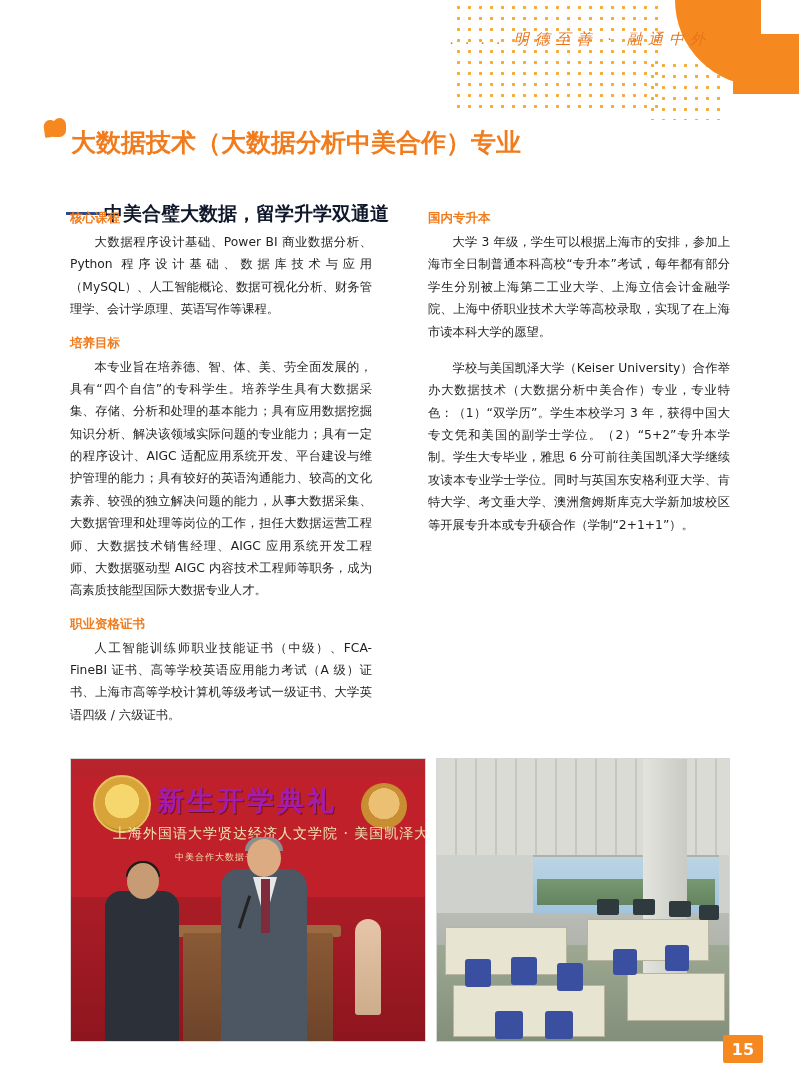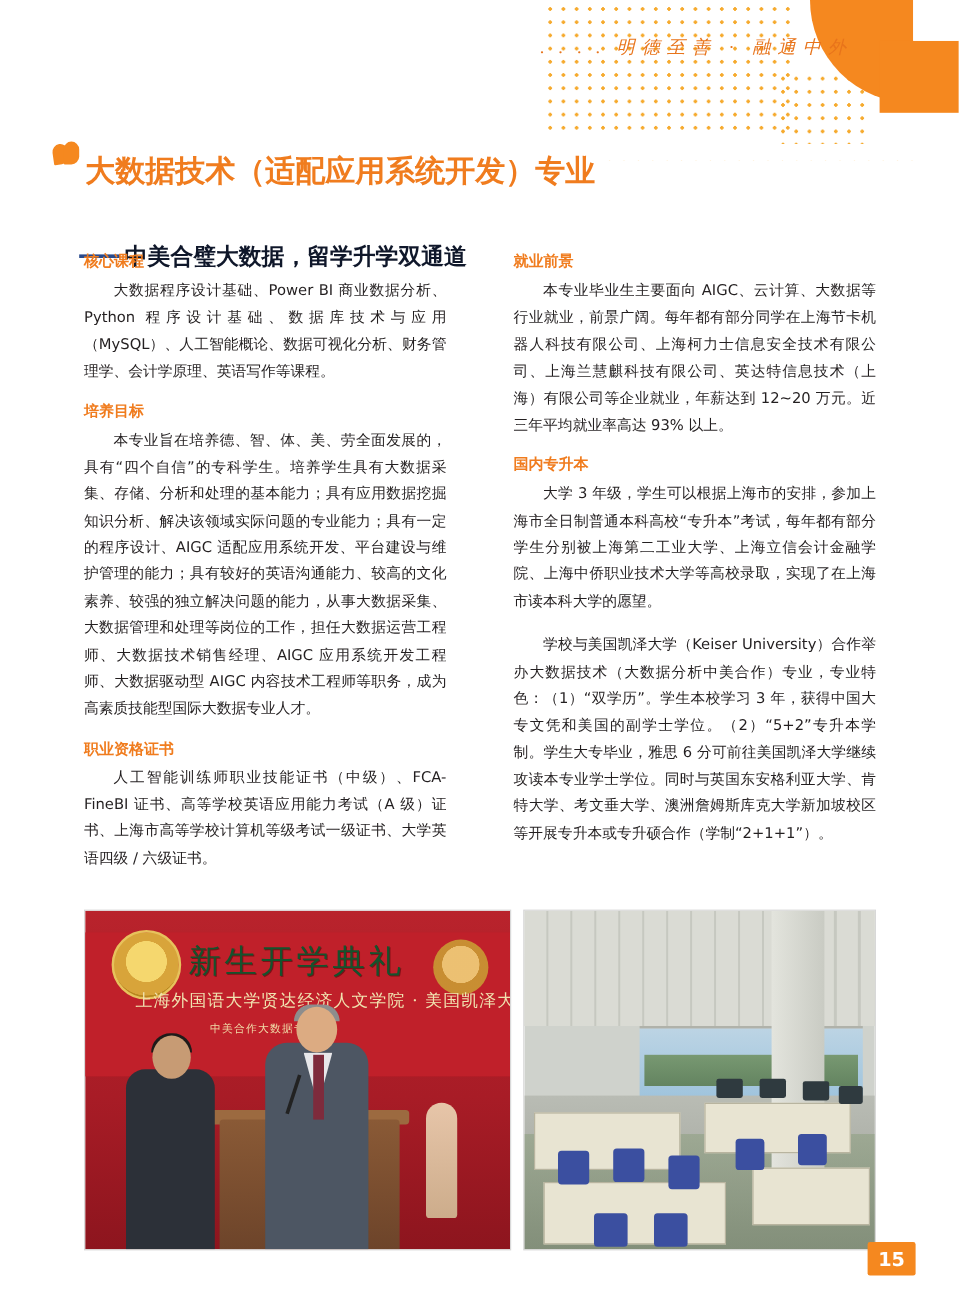--- a/index.html
+++ b/index.html
@@ -213,21 +213,21 @@
   .pl-bg {
     position: absolute; inset: 0;
     background: linear-gradient(#b9232c 0%, #a81c26 55%, #8d151e 100%);
   }
   .pl-banner {
     position: absolute; left: 0; right: 0; top: 18px; height: 120px;
     background: #c0202a;
   }
   .pl-bigtext {
     position: absolute; left: 86px; top: 24px;
-    font-size: 27px; font-weight: normal; color: #14532d;
+    font-size: 27px; font-weight: bold; color: #a21caf;
     font-family: "DejaVu Serif", "Liberation Serif", serif;
     letter-spacing: 3px;
     text-shadow: 1px 1px 0 #7c1016;
   }
   .pl-subtext {
     position: absolute; left: 42px; top: 66px;
     font-size: 14px; color: #f0e3b0; letter-spacing: 1px;
     font-family: "DejaVu Serif", "Liberation Serif", serif;
     white-space: nowrap;
   }
@@ -379,21 +379,21 @@
   <span class="dots">. . . .</span>
   <span>明德至善 · 融通中外</span>
 </div>
 
 <div class="title-wrap">
   <div class="title-row">
     <span class="title-mark">
       <span class="m1"></span>
         <span class="m2"></span>
     </span>
-    <h1 class="main-title">大数据技术（适配应用系统开发）专业</h1>
+    <h1 class="main-title">大数据技术（大数据分析中美合作）专业</h1>
     <span class="title-dots"></span>
   </div>
   <div class="subtitle-row">
     <span class="sub-dash"></span>
     <h2 class="sub-title">中美合璧大数据，留学升学双通道</h2>
   </div>
 </div>
 
 <div class="columns">
   <div class="col">
@@ -405,24 +405,20 @@
       <h3 class="sec-head">培养目标</h3>
       <p class="sec-body indent">本专业旨在培养德、智、体、美、劳全面发展的，具有“四个自信”的专科学生。培养学生具有大数据采集、存储、分析和处理的基本能力；具有应用数据挖掘知识分析、解决该领域实际问题的专业能力；具有一定的程序设计、AIGC 适配应用系统开发、平台建设与维护管理的能力；具有较好的英语沟通能力、较高的文化素养、较强的独立解决问题的能力，从事大数据采集、大数据管理和处理等岗位的工作，担任大数据运营工程师、大数据技术销售经理、AIGC 应用系统开发工程师、大数据驱动型 AIGC 内容技术工程师等职务，成为高素质技能型国际大数据专业人才。</p>
     </div>
     <div class="sec-block">
       <h3 class="sec-head">职业资格证书</h3>
       <p class="sec-body indent">人工智能训练师职业技能证书（中级）、FCA-FineBI 证书、高等学校英语应用能力考试（A 级）证书、上海市高等学校计算机等级考试一级证书、大学英语四级 / 六级证书。</p>
     </div>
   </div>
 
   <div class="col">
-    <div class="sec-block">
-      <h3 class="sec-head">就业前景</h3>
-      <p class="sec-body indent">本专业毕业生主要面向 AIGC、云计算、大数据等行业就业，前景广阔。每年都有部分同学在上海节卡机器人科技有限公司、上海柯力士信息安全技术有限公司、上海兰慧麒科技有限公司、英达特信息技术（上海）有限公司等企业就业，年薪达到 12~20 万元。近三年平均就业率高达 93% 以上。</p>
-    </div>
     <div class="sec-block">
       <h3 class="sec-head">国内专升本</h3>
       <p class="sec-body indent">大学 3 年级，学生可以根据上海市的安排，参加上海市全日制普通本科高校“专升本”考试，每年都有部分学生分别被上海第二工业大学、上海立信会计金融学院、上海中侨职业技术大学等高校录取，实现了在上海市读本科大学的愿望。</p>
     </div>
     <div class="sec-block">
       <p class="sec-body indent">学校与美国凯泽大学（Keiser University）合作举办大数据技术（大数据分析中美合作）专业，专业特色：（1）“双学历”。学生本校学习 3 年，获得中国大专文凭和美国的副学士学位。（2）“5+2”专升本学制。学生大专毕业，雅思 6 分可前往美国凯泽大学继续攻读本专业学士学位。同时与英国东安格利亚大学、肯特大学、考文垂大学、澳洲詹姆斯库克大学新加坡校区等开展专升本或专升硕合作（学制“2+1+1”）。</p>
     </div>
   </div>
 </div>
 

